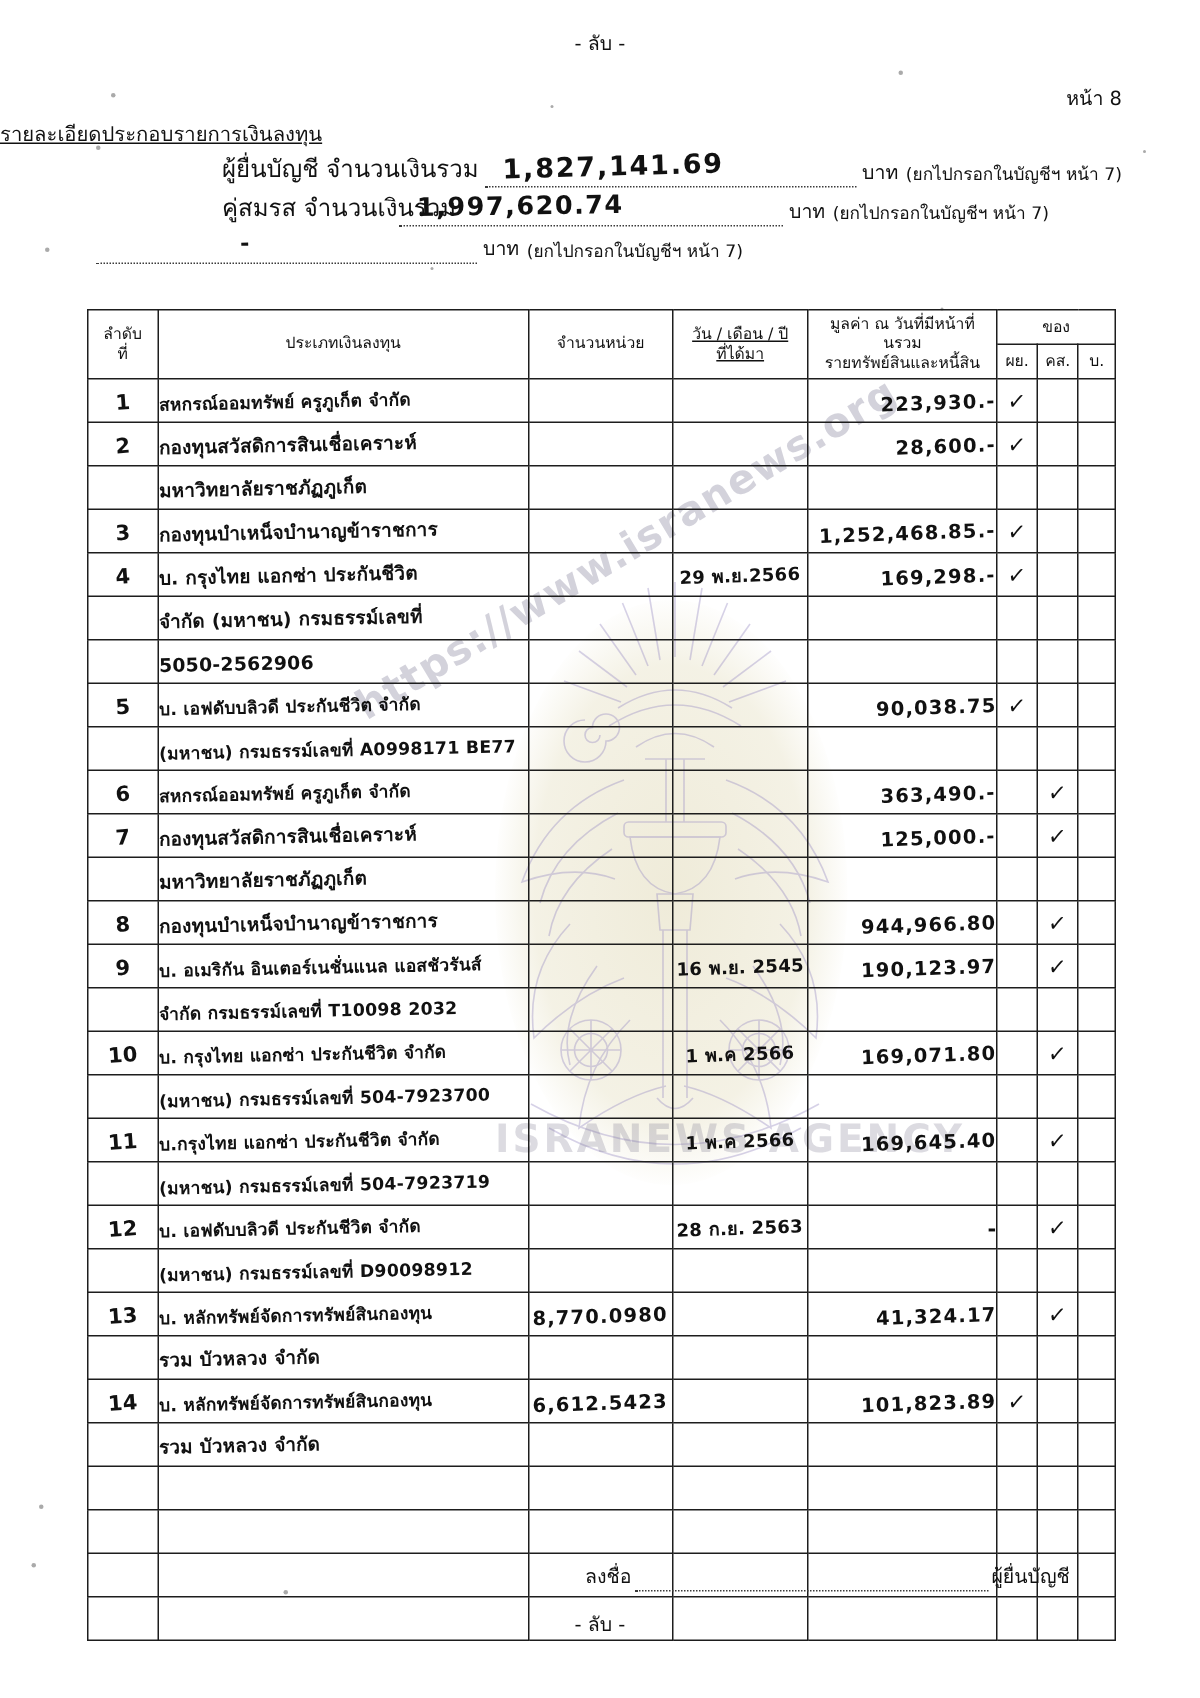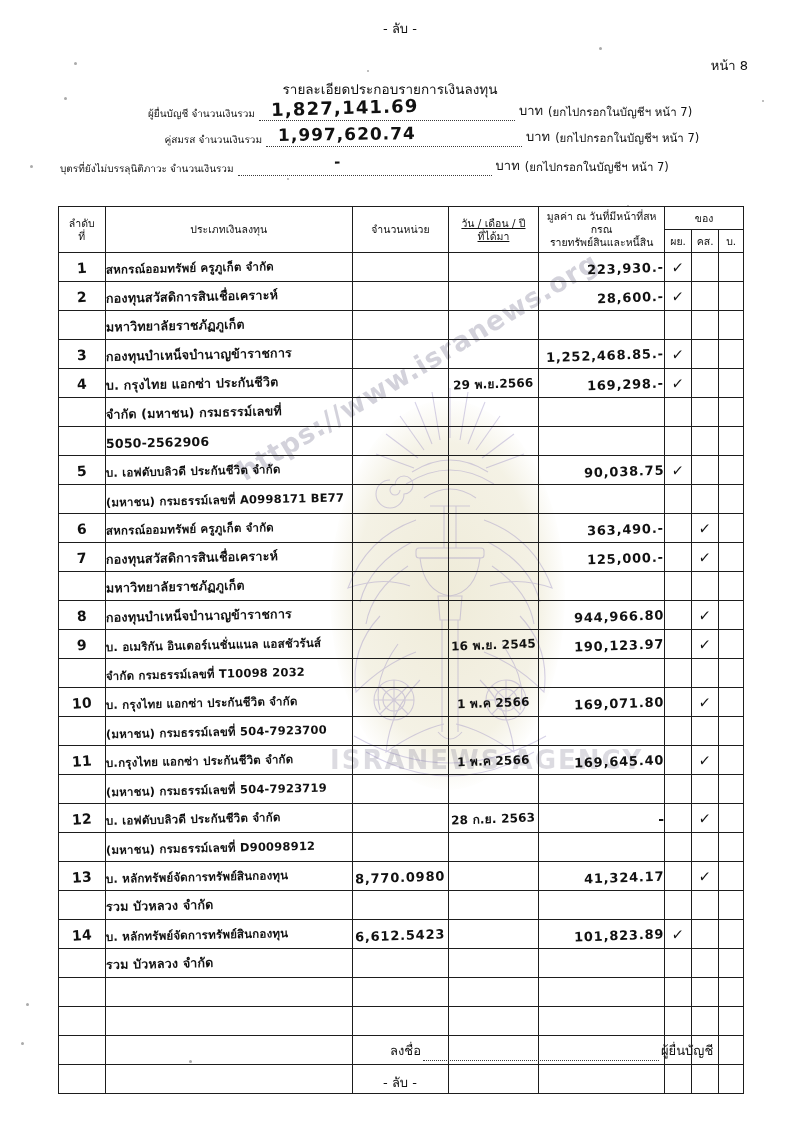--- a/index.html
+++ b/index.html
@@ -42,24 +42,24 @@
     position:absolute;left:330px;top:745px;
     font-size:26px;font-weight:700;letter-spacing:2px;
     color:rgba(120,115,140,.26);
     white-space:nowrap;
   }
 
   
   .tx{position:absolute;white-space:nowrap;z-index:5;}
   .secret-top{left:0;top:18px;width:800px;text-align:center;font-size:13px;}
   .pageno{right:52px;top:55px;font-size:13px;}
-  .doc-title{left:0;top:78px;width:780px;text-align:center;font-size:13.5px;}
+  .doc-title{left:0;top:78px;width:780px;text-align:left;font-size:13.5px;text-decoration:underline;}
 
   .frow{position:absolute;display:flex;align-items:flex-end;z-index:5;}
-  .frow .lbl{font-size:10px;white-space:nowrap;}
+  .frow .lbl{font-size:16px;white-space:nowrap;}
   .frow .dotline{
     position:relative;
     border-bottom:1.6px dotted #3a3a3a;
     height:15px;margin:0 4px;
   }
   .frow .hand{
     position:absolute;left:12px;bottom:2px;
     font-family:"DejaVu Sans","Liberation Sans",sans-serif;
     font-size:18px;font-weight:700;
     color:#111;
@@ -242,21 +242,20 @@
   <div class="frow" style="left:148px;top:126px;width:600px;">
     <span class="lbl" style="width:114px;text-align:right;display:inline-block;">คู่สมรส  จำนวนเงินรวม</span>
     <span class="dotline" style="width:256px;">
       <span class="hand h2">1,997,620.74</span>
     </span>
     <span class="unit">บาท</span>
     <span class="note">(ยกไปกรอกในบัญชีฯ หน้า 7)</span>
   </div>
 
   <div class="frow" style="left:60px;top:155px;width:700px;">
-    <span class="lbl">บุตรที่ยังไม่บรรลุนิติภาวะ  จำนวนเงินรวม</span>
     <span class="dotline" style="width:254px;">
       <span class="hand dash">-</span>
     </span>
     <span class="unit">บาท</span>
     <span class="note">(ยกไปกรอกในบัญชีฯ หน้า 7)</span>
   </div>
 
   <table class="inv">
     <thead>
       <tr>
@@ -264,21 +263,21 @@
           <div>ลำดับ</div>
           <div>ที่</div>
         </th>
         <th class="c-type" rowspan="2">ประเภทเงินลงทุน</th>
         <th class="c-units" rowspan="2">จำนวนหน่วย</th>
         <th class="c-date" rowspan="2">
           <div>วัน / เดือน / ปี</div>
           <div>ที่ได้มา</div>
         </th>
         <th class="c-value" rowspan="2">
-          <div>มูลค่า ณ วันที่มีหน้าที่สหกรณ</div>
+          <div>มูลค่า ณ วันที่มีหน้าที่นรวม</div>
           <div>รายทรัพย์สินและหนี้สิน</div>
         </th>
         <th colspan="3">ของ</th>
       </tr>
       <tr>
         <th class="c-own">ผย.</th>
         <th class="c-own">คส.</th>
         <th class="c-own">บ.</th>
       </tr>
     </thead>

